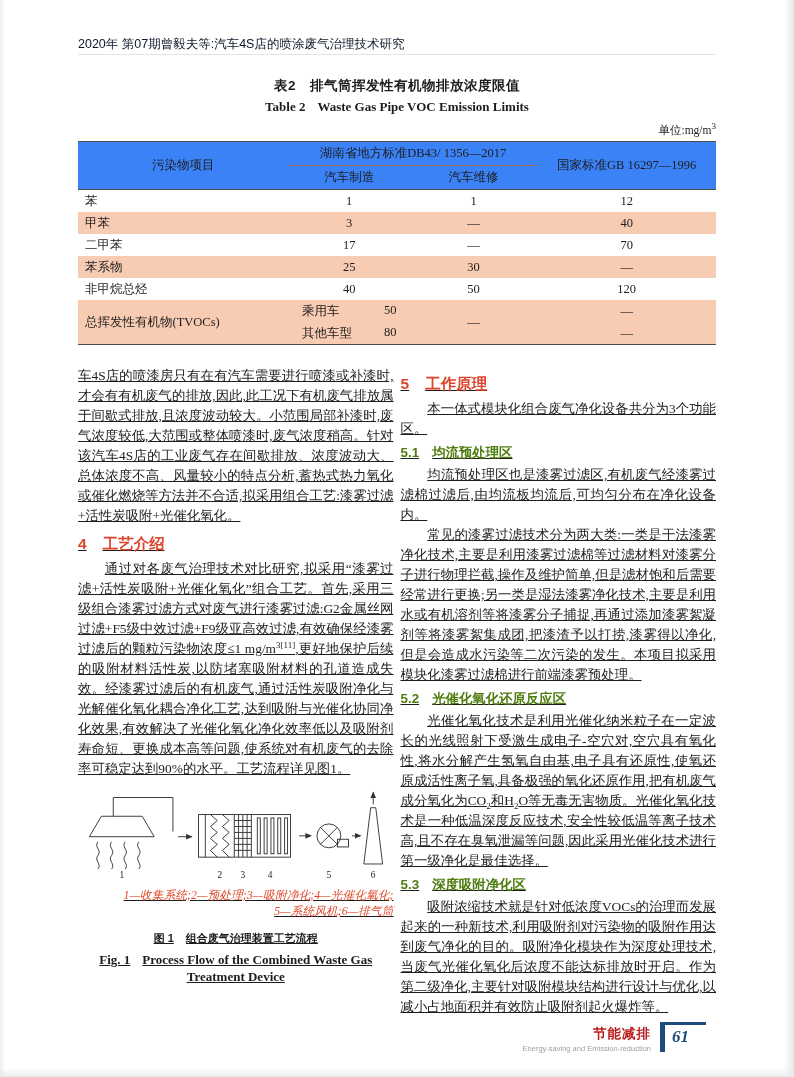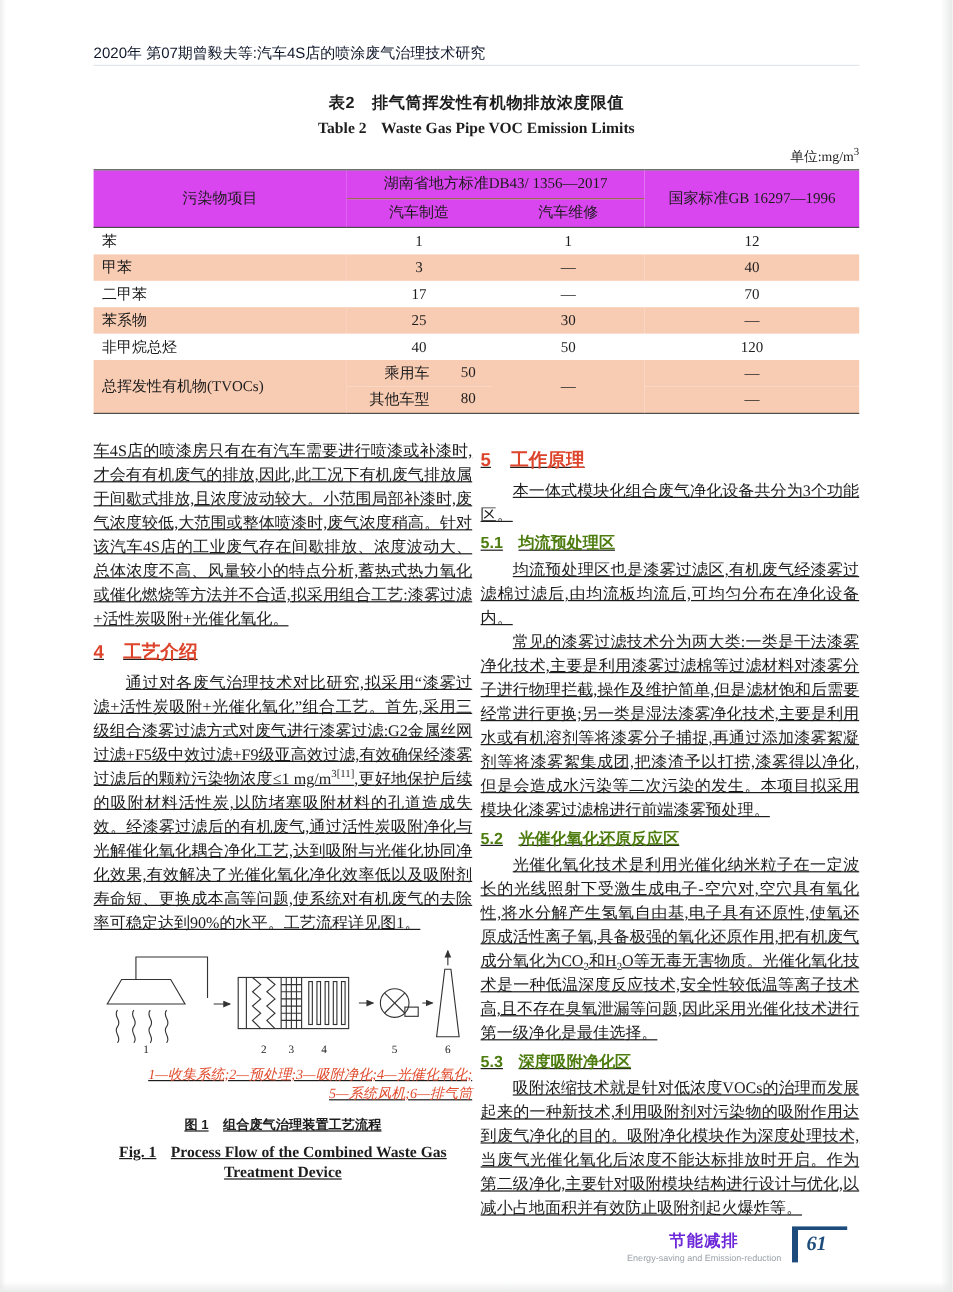--- a/index.html
+++ b/index.html
@@ -33,28 +33,28 @@
     font-family:"Liberation Sans", sans-serif; letter-spacing:.5px; }
   .t-title-zh .gap { display:inline-block; width:14px; }
   .t-title-en { text-align:center; font-weight:bold; font-size:13px; margin-top:4px; }
   .t-title-en .gap { display:inline-block; width:12px; }
   .t-unit { text-align:right; font-size:11.5px; margin-top:8px; margin-bottom:3px; }
 
   table.voc { width:100%; border-collapse:collapse; font-size:12.5px;
     border-top:1.5px solid #4d4d4d; border-bottom:1.5px solid #4d4d4d; }
   table.voc thead { border-bottom:1px solid #4d4d4d; }
   table.voc th { background:#f0a habia; }
-  table.voc th { background:#d946ef; font-weight:normal; padding:3px 4px; }
+  table.voc th { background:#3b82f6; font-weight:normal; padding:3px 4px; }
   table.voc th.grp { border-bottom:1px solid #9c6a55; }
   table.voc td { padding:2.5px 4px; text-align:center; height:19px; }
   table.voc td.item { text-align:left; padding-left:7px; }
   tr.pink td { background:#f8cbb3; }
   .c1 { width:33%; } .c2 { width:19%; } .c3 { width:20%; } .c4 { width:28%; }
   .tv-cell { display:flex; justify-content:center; gap:26px; }
-  .tv-cell .lbl { min-width:56px; text-align:right; }
+  .tv-cell .lbl { min-width:56px; text-align:left; }
 
   
   .cols { display:flex; gap:7px; margin-top:21px;
     font-size:13.4px; line-height:20px; text-align:justify;text-decoration:underline; }
   .col { flex:1; min-width:0; }
   p { margin:0; }
   .indent { text-indent:2em; }
   sup { font-size:9px; line-height:0; } sub { font-size:9px; line-height:0; }
 
   .sec-h { color:#dc442b; font-weight:bold; font-family:"Liberation Sans", sans-serif;
@@ -70,22 +70,22 @@
   .fig-legend { color:#e14b2d; font-size:11.8px; line-height:16px; margin-top:4px;
     font-style:italic; font-family:"Liberation Serif", serif; text-align:right; }
   .fig-cap-zh { text-align:center; font-weight:bold; font-size:11px; margin-top:9px;
     font-family:"Liberation Sans", sans-serif; }
   .fig-cap-zh .gap, .fig-cap-en .gap { display:inline-block; width:12px; }
   .fig-cap-en { text-align:center; font-weight:bold; font-size:13px; line-height:17px; margin-top:3px; }
 
   
   .footer { position:absolute; right:88px; bottom:24px; display:flex; align-items:flex-start; }
   .brand { text-align:right; margin-right:9px; padding-top:3px; }
-  .brand-zh { color:#6d28d9; font-weight:bold; font-size:13.5px; letter-spacing:1px;
-    font-family:"Liberation Sans", sans-serif;text-align:center; }
+  .brand-zh { color:#b91c1c; font-weight:bold; font-size:13.5px; letter-spacing:1px;
+    font-family:"Liberation Sans", sans-serif; }
   .brand-en { color:#9aa1a9; font-size:7.5px; margin-top:1px;
     font-family:"Liberation Sans", sans-serif; }
   .pagebox { border-top:3px solid #1d4c7c; display:flex; min-width:46px; }
   .pagebar { width:5px; height:27px; background:#1d4c7c; }
   .pagenum { color:#1d4c7c; font-weight:bold; font-style:italic; font-size:17px;
     padding:2px 8px 0 7px; font-family:"Liberation Serif", serif; }
 
   .diagram-stroke { stroke:#333; fill:none; stroke-width:1.1; }
   .diagram-num { font-size:11px; fill:#222; font-family:"Liberation Serif", serif; }
 </style>

